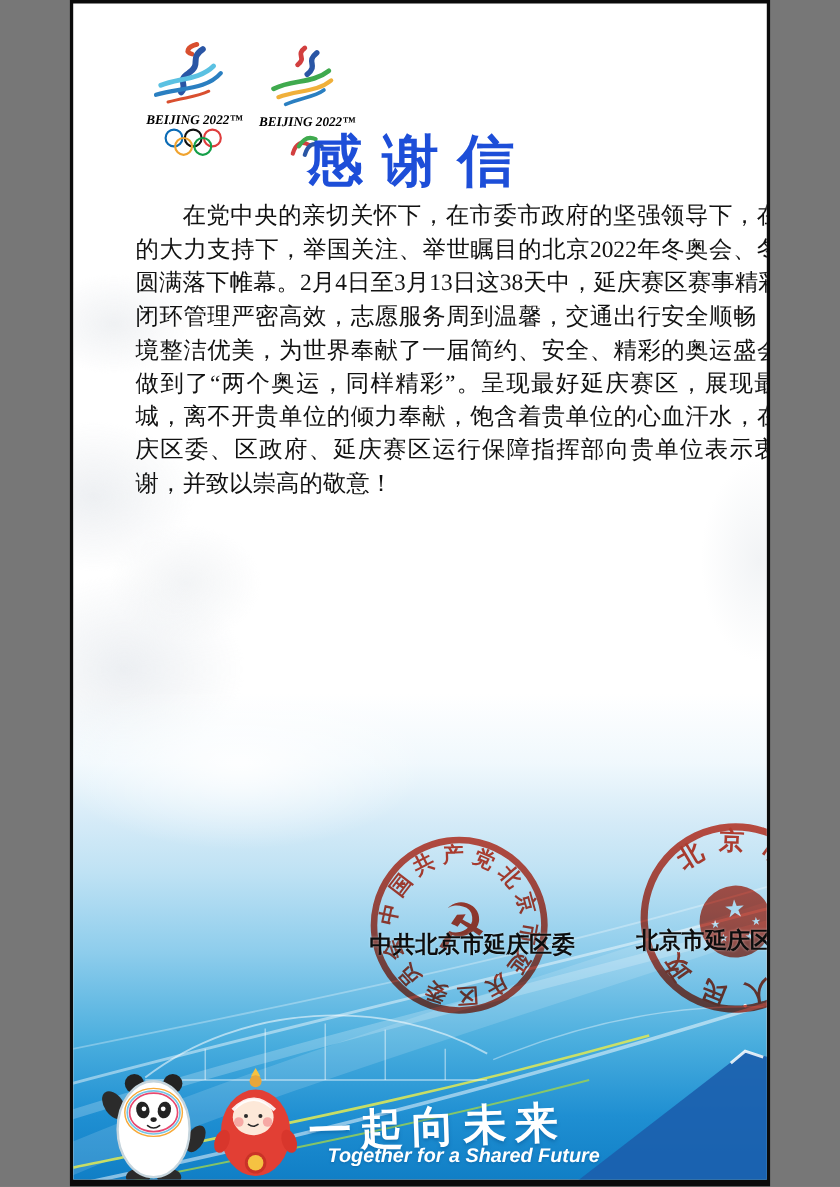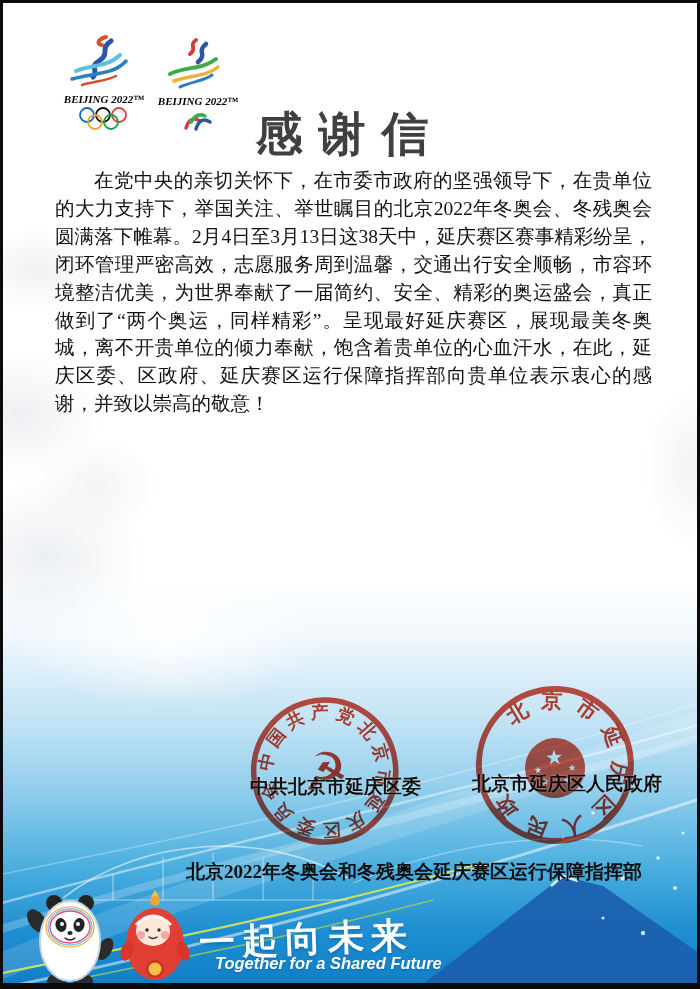--- a/index.html
+++ b/index.html
@@ -1,16 +1,16 @@
 <!DOCTYPE html>
 <html><head>
 <meta charset="utf-8">
 <style>
   html,body{margin:0;padding:0;background:#777;}
-  .page{position:relative;width:700px;height:989px;margin:0 auto;background:#fff;
+  .page{position:relative;width:584px;height:989px;margin:0 auto;background:#fff;
         border:3px solid #0b0b0b;border-bottom:6px solid #0b0b0b;box-sizing:border-box;
         overflow:hidden;font-family:"Liberation Serif","DejaVu Serif",serif;color:#111;}
 
   
   .watermark{position:absolute;left:0;top:195px;width:170px;height:480px;opacity:.55;pointer-events:none;
     background:
       radial-gradient(90px 60px at 20% 15%, #e3e6ea 0%, rgba(227,230,234,0) 70%),
       radial-gradient(120px 90px at 10% 45%, #dfe3e8 0%, rgba(223,227,232,0) 70%),
       radial-gradient(140px 110px at 25% 75%, #dde2e8 0%, rgba(221,226,232,0) 72%),
       radial-gradient(90px 70px at 55% 60%, #e8ebee 0%, rgba(232,235,238,0) 70%);}
@@ -26,21 +26,21 @@
   .yq-tile{position:absolute;width:25px;height:25px;transform:rotate(45deg);}
   .yq-a{border-radius:70% 6% 70% 6%;}
   .yq-b{border-radius:6% 70% 6% 70%;}
   .yq-caption{margin-top:2px;text-align:center;font-family:"Liberation Sans",sans-serif;
       font-size:9px;font-weight:bold;letter-spacing:1px;color:#4a4a4a;white-space:nowrap;}
   .yq-caption .zh{font-family:"Liberation Serif",serif;font-style:italic;color:#333;font-size:10px;letter-spacing:0;}
   .yq-caption .diamond{color:#c0392b;font-size:8px;}
 
   .title{position:absolute;left:0;top:100px;width:100%;text-align:center;
       font-family:"Liberation Sans","DejaVu Sans",sans-serif;font-weight:900;
-      font-size:47px;letter-spacing:16px;color:#404040;z-index:3;}
+      font-size:47px;letter-spacing:16px;color:#1d4ed8;z-index:3;}
 
   .letter{position:absolute;left:52px;top:164px;width:597px;z-index:3;}
   .salutation{font-size:20px;font-weight:bold;margin:0 0 5px 0;}
   .para{font-size:19.5px;line-height:27.9px;font-weight:normal;text-indent:2em;
         text-align:justify;margin:0;}
 
   
   .seal{position:absolute;z-index:4;opacity:.92;mix-blend-mode:multiply;}
   .seal-party{left:246px;top:692px;transform:rotate(-8deg);}
   .seal-gov{left:471px;top:681px;transform:rotate(-4deg);}
@@ -179,21 +179,20 @@
           <circle cx="672" cy="310" r="2"></circle>
         <circle cx="600" cy="340" r="1.6"></circle>
           <circle cx="640" cy="355" r="2.2"></circle>
           <circle cx="680" cy="255" r="1.5"></circle>
         <circle cx="560" cy="260" r="1.5"></circle>
           <circle cx="590" cy="235" r="1.8"></circle>
       </g>
     </svg>
   </div>
 
-  <div class="footer-issuer">北京2022年冬奥会和冬残奥会延庆赛区运行保障指挥部</div>
 
   <div class="mascots">
     <svg width="170" height="100" viewBox="0 0 170 100">
       <g>
         <ellipse cx="14" cy="32" rx="8" ry="13" fill="#2b2b2b" transform="rotate(-35 14 32)"></ellipse>
         <ellipse cx="82" cy="60" rx="7" ry="12" fill="#2b2b2b" transform="rotate(28 82 60)"></ellipse>
         <ellipse cx="34" cy="92" rx="10" ry="7" fill="#2b2b2b"></ellipse>
         <ellipse cx="60" cy="92" rx="10" ry="7" fill="#2b2b2b"></ellipse>
         <circle cx="31" cy="14" r="8" fill="#232323"></circle>
         <circle cx="63" cy="14" r="8" fill="#232323"></circle>

